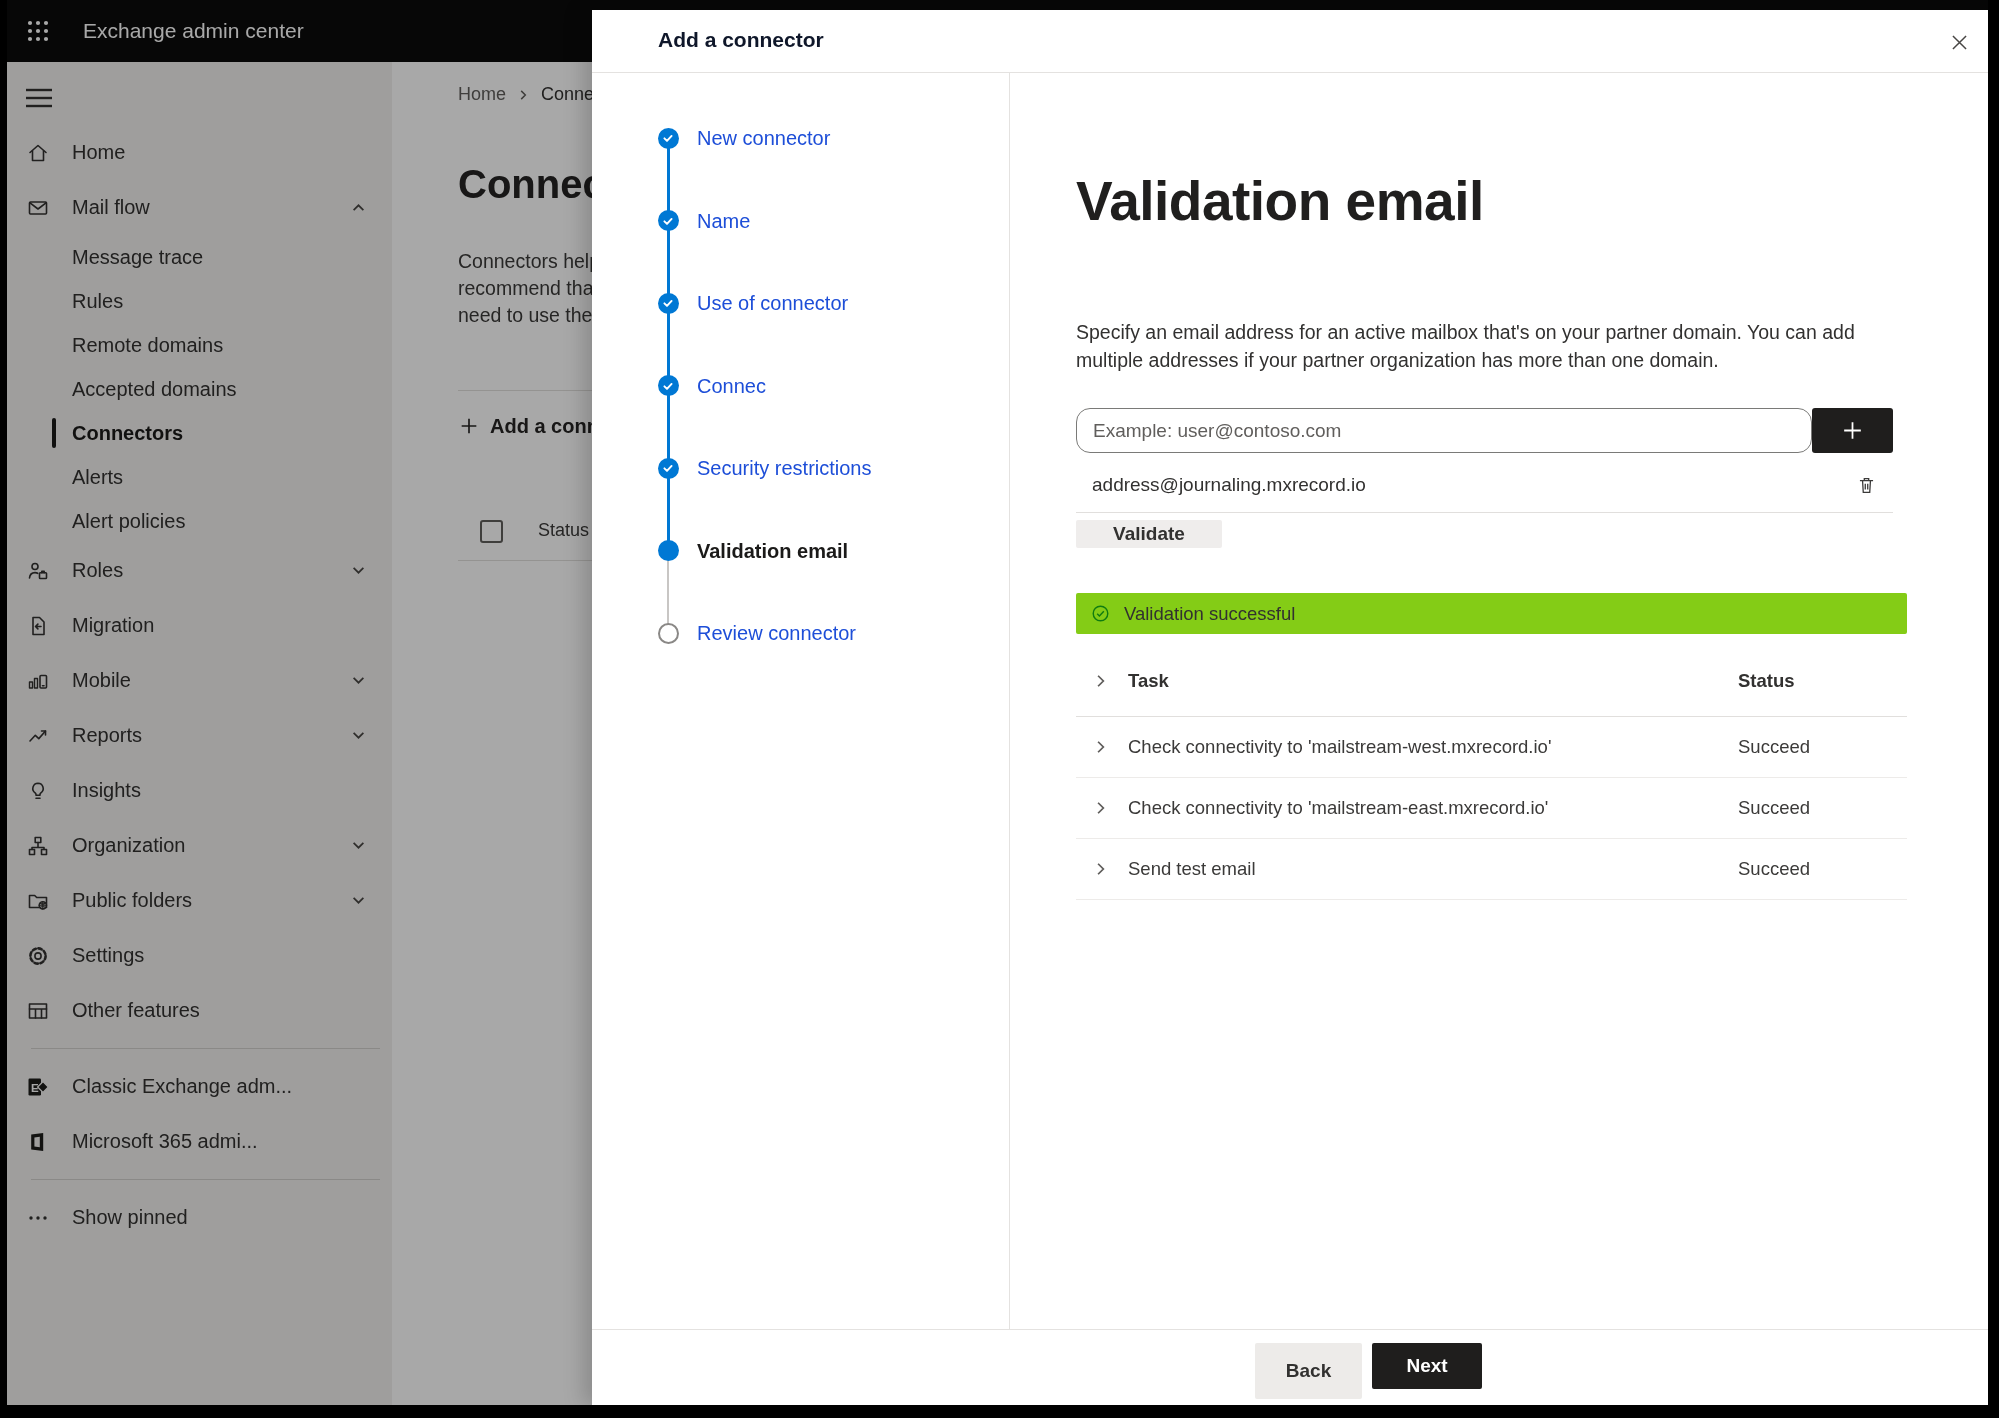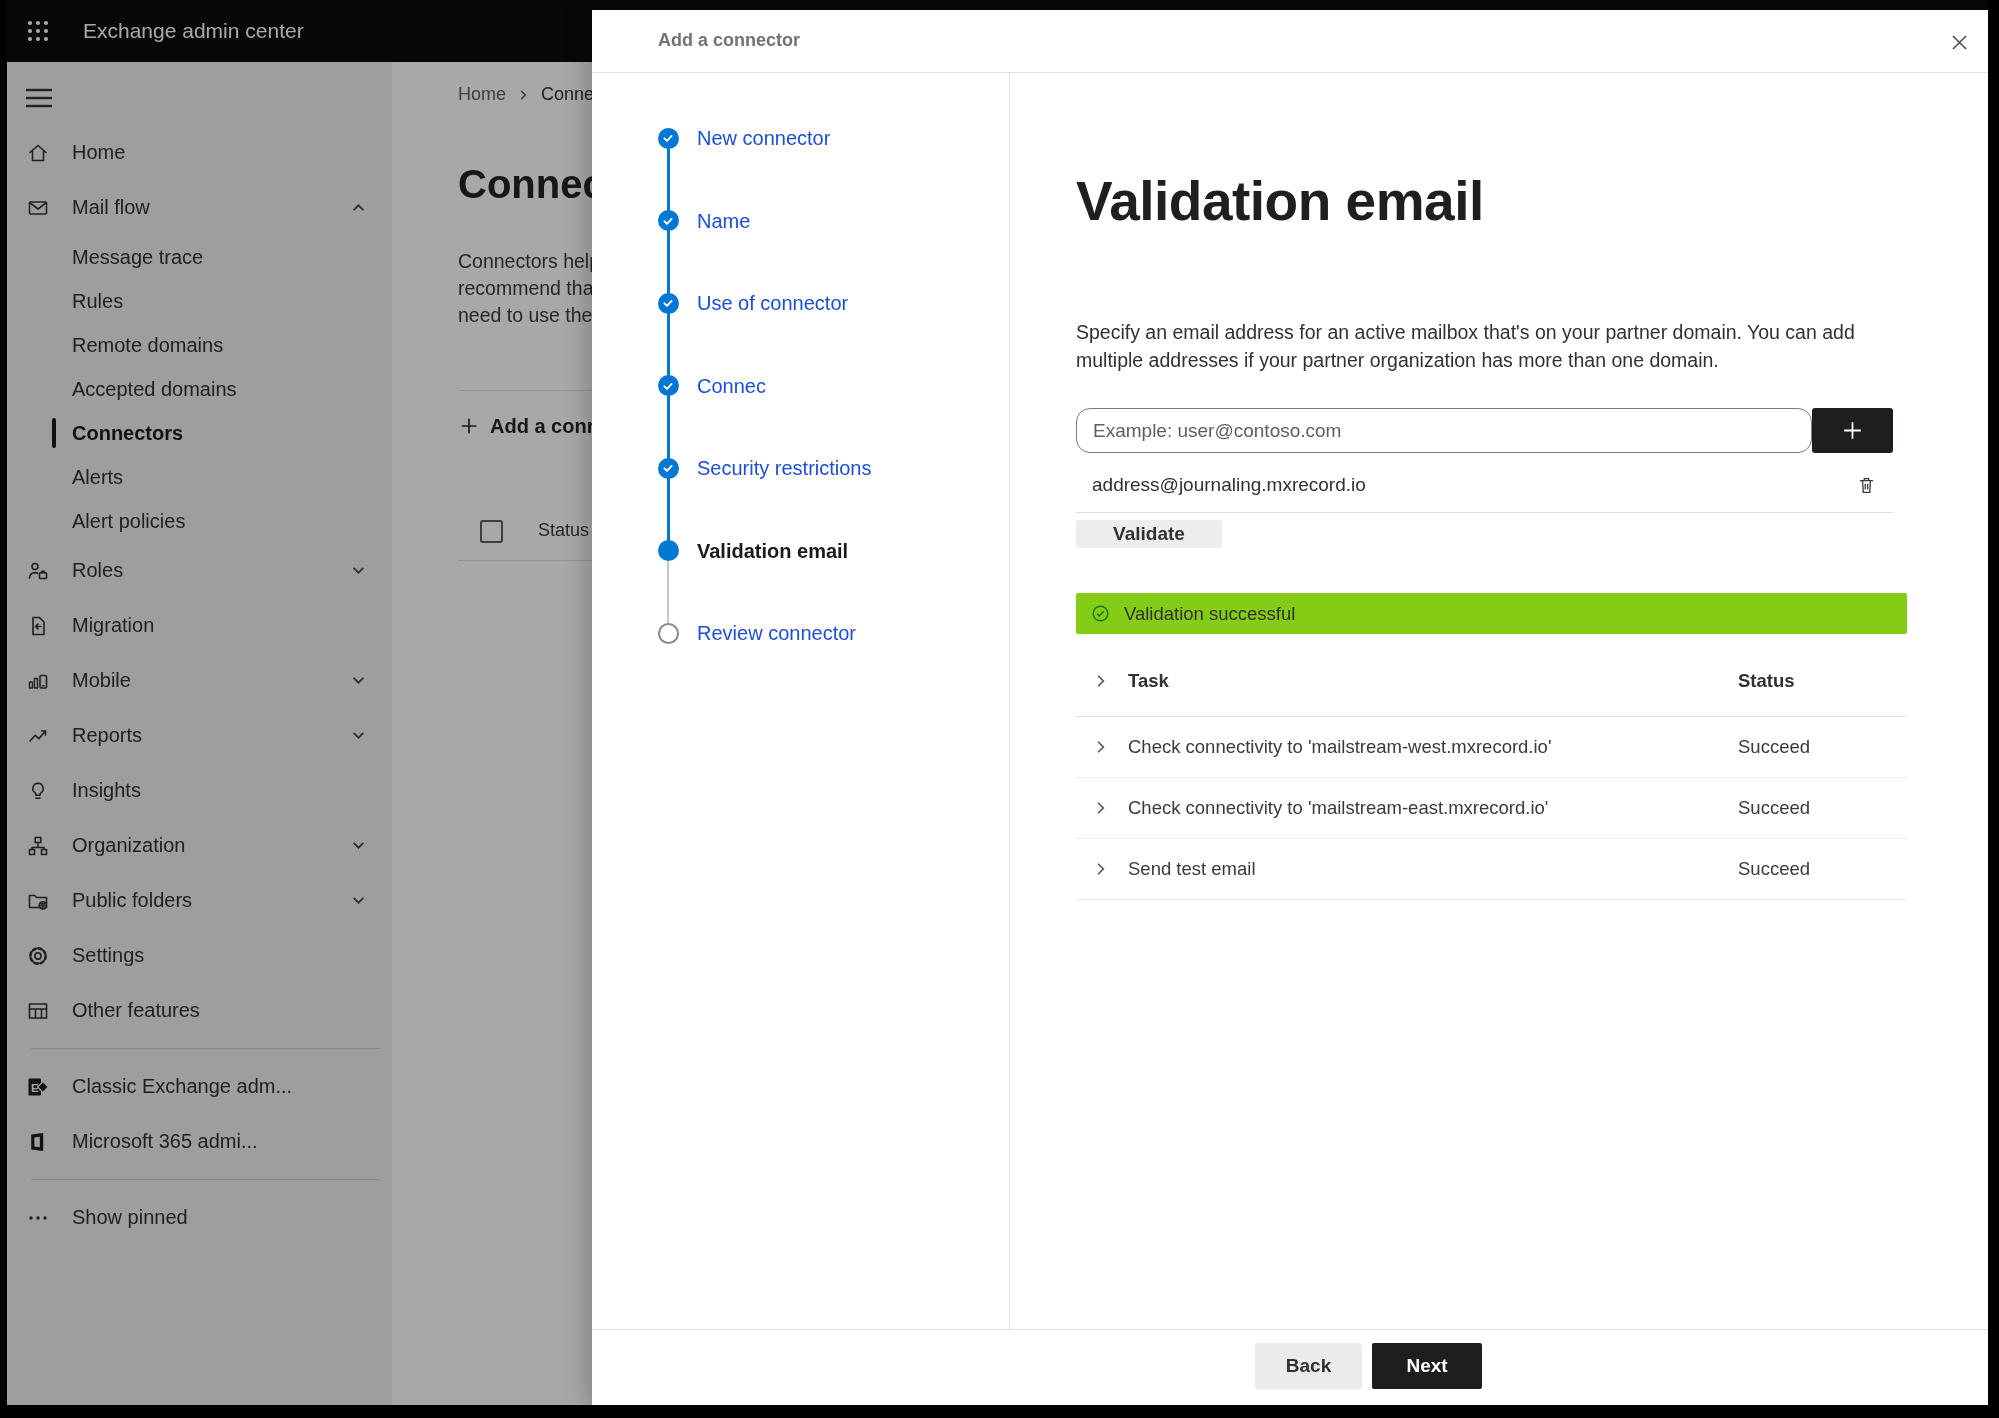--- a/index.html
+++ b/index.html
@@ -40,21 +40,21 @@
   .bg-checkbox{left:88px;top:458px;width:19px;height:19px;border:2px solid #605e5c;border-radius:3px;background:#fff;cursor:pointer;}
   .bg-status{left:146px;top:458px;line-height:21px;font-size:18px;color:#3b3a39;}
   .bg-div2{left:66px;top:498px;width:600px;height:1px;background:#e1dfdd;}
 
   
   .scrim{left:7px;top:0;right:11px;bottom:13px;background:rgba(0,0,0,0.34);z-index:5;}
 
   
   .panel{left:592px;top:10px;width:1396px;height:1395px;background:#ffffff;z-index:10;box-shadow:-8px 0 20px rgba(0,0,0,0.18);}
   .panel-header{position:absolute;left:0;top:0;right:0;height:62px;border-bottom:1px solid #e4e2e0;}
-  .panel-title{position:absolute;left:66px;top:0;height:62px;line-height:60px;font-size:18px;font-weight:700;color:#737373;}
+  .panel-title{position:absolute;left:66px;top:0;height:62px;line-height:60px;font-size:21px;font-weight:700;color:#0f172a;}
   .close-btn{position:absolute;left:1348px;top:13px;width:38px;height:38px;display:flex;align-items:center;justify-content:center;color:#484644;cursor:pointer;border-radius:3px;}
   .panel-body{position:absolute;left:0;top:62px;right:0;bottom:75px;}
   .rail{position:absolute;left:0;top:0;bottom:0;width:417px;border-right:1px solid #e4e2e0;}
   .rail-line{position:absolute;left:74.5px;width:3px;}
   .rail-line.blue{background:#0078d4;}
   .rail-line.gray{background:#c8c6c4;width:2px;left:75px;}
   .step{position:absolute;left:0;right:10px;height:28px;cursor:pointer;}
   .step-dot{position:absolute;left:65.5px;top:3.5px;width:21px;height:21px;border-radius:50%;box-sizing:border-box;display:flex;align-items:center;justify-content:center;}
   .step.done .step-dot,.step.current .step-dot{background:#0078d4;}
   .step.todo .step-dot{background:#fff;border:2px solid #8a8886;}
@@ -76,21 +76,21 @@
   .banner-icon{margin-left:15px;width:19px;height:19px;}
   .banner-text{margin-left:14px;font-size:18.5px;color:#323130;}
   .tasks{left:66px;top:574px;width:831px;}
   .t-row{display:grid;grid-template-columns:52px 1fr 169px;align-items:center;}
   .t-head{height:70px;border-bottom:1px solid #e1dfdd;font-weight:700;font-size:18.5px;color:#323130;}
   .t-body-row{height:60px;border-bottom:1px solid #edebe9;font-size:18.5px;color:#3b3a39;}
   .t-chev{justify-self:start;margin-left:14px;color:#605e5c;cursor:pointer;width:22px;height:22px;display:flex;align-items:center;justify-content:center;}
   .rot-right svg{transform:rotate(-90deg);}
 
   .panel-footer{position:absolute;left:0;bottom:0;right:0;height:75px;border-top:1px solid #e4e2e0;background:#fff;}
-  .back-btn{position:absolute;left:663px;top:13px;width:107px;height:46px;background:#edebe9;border:none;border-radius:2px;font-size:19px;font-weight:600;font-family:inherit;color:#323130;cursor:pointer;}
+  .back-btn{position:absolute;left:663px;top:13px;width:107px;height:56px;background:#edebe9;border:none;border-radius:2px;font-size:19px;font-weight:600;font-family:inherit;color:#323130;cursor:pointer;}
   .next-btn{position:absolute;left:780px;top:13px;width:110px;height:46px;background:#1f1e1d;border:none;border-radius:2px;font-size:19px;font-weight:600;font-family:inherit;color:#ffffff;cursor:pointer;}
 </style>
 </head>
 <body>
 
 <div class="abs topbar">
   <div class="abs waffle">
     <svg viewBox="0 0 24 24" width="24" height="24">
       <g fill="#ffffff">
           <circle cx="4" cy="4" r="2.1"></circle>

